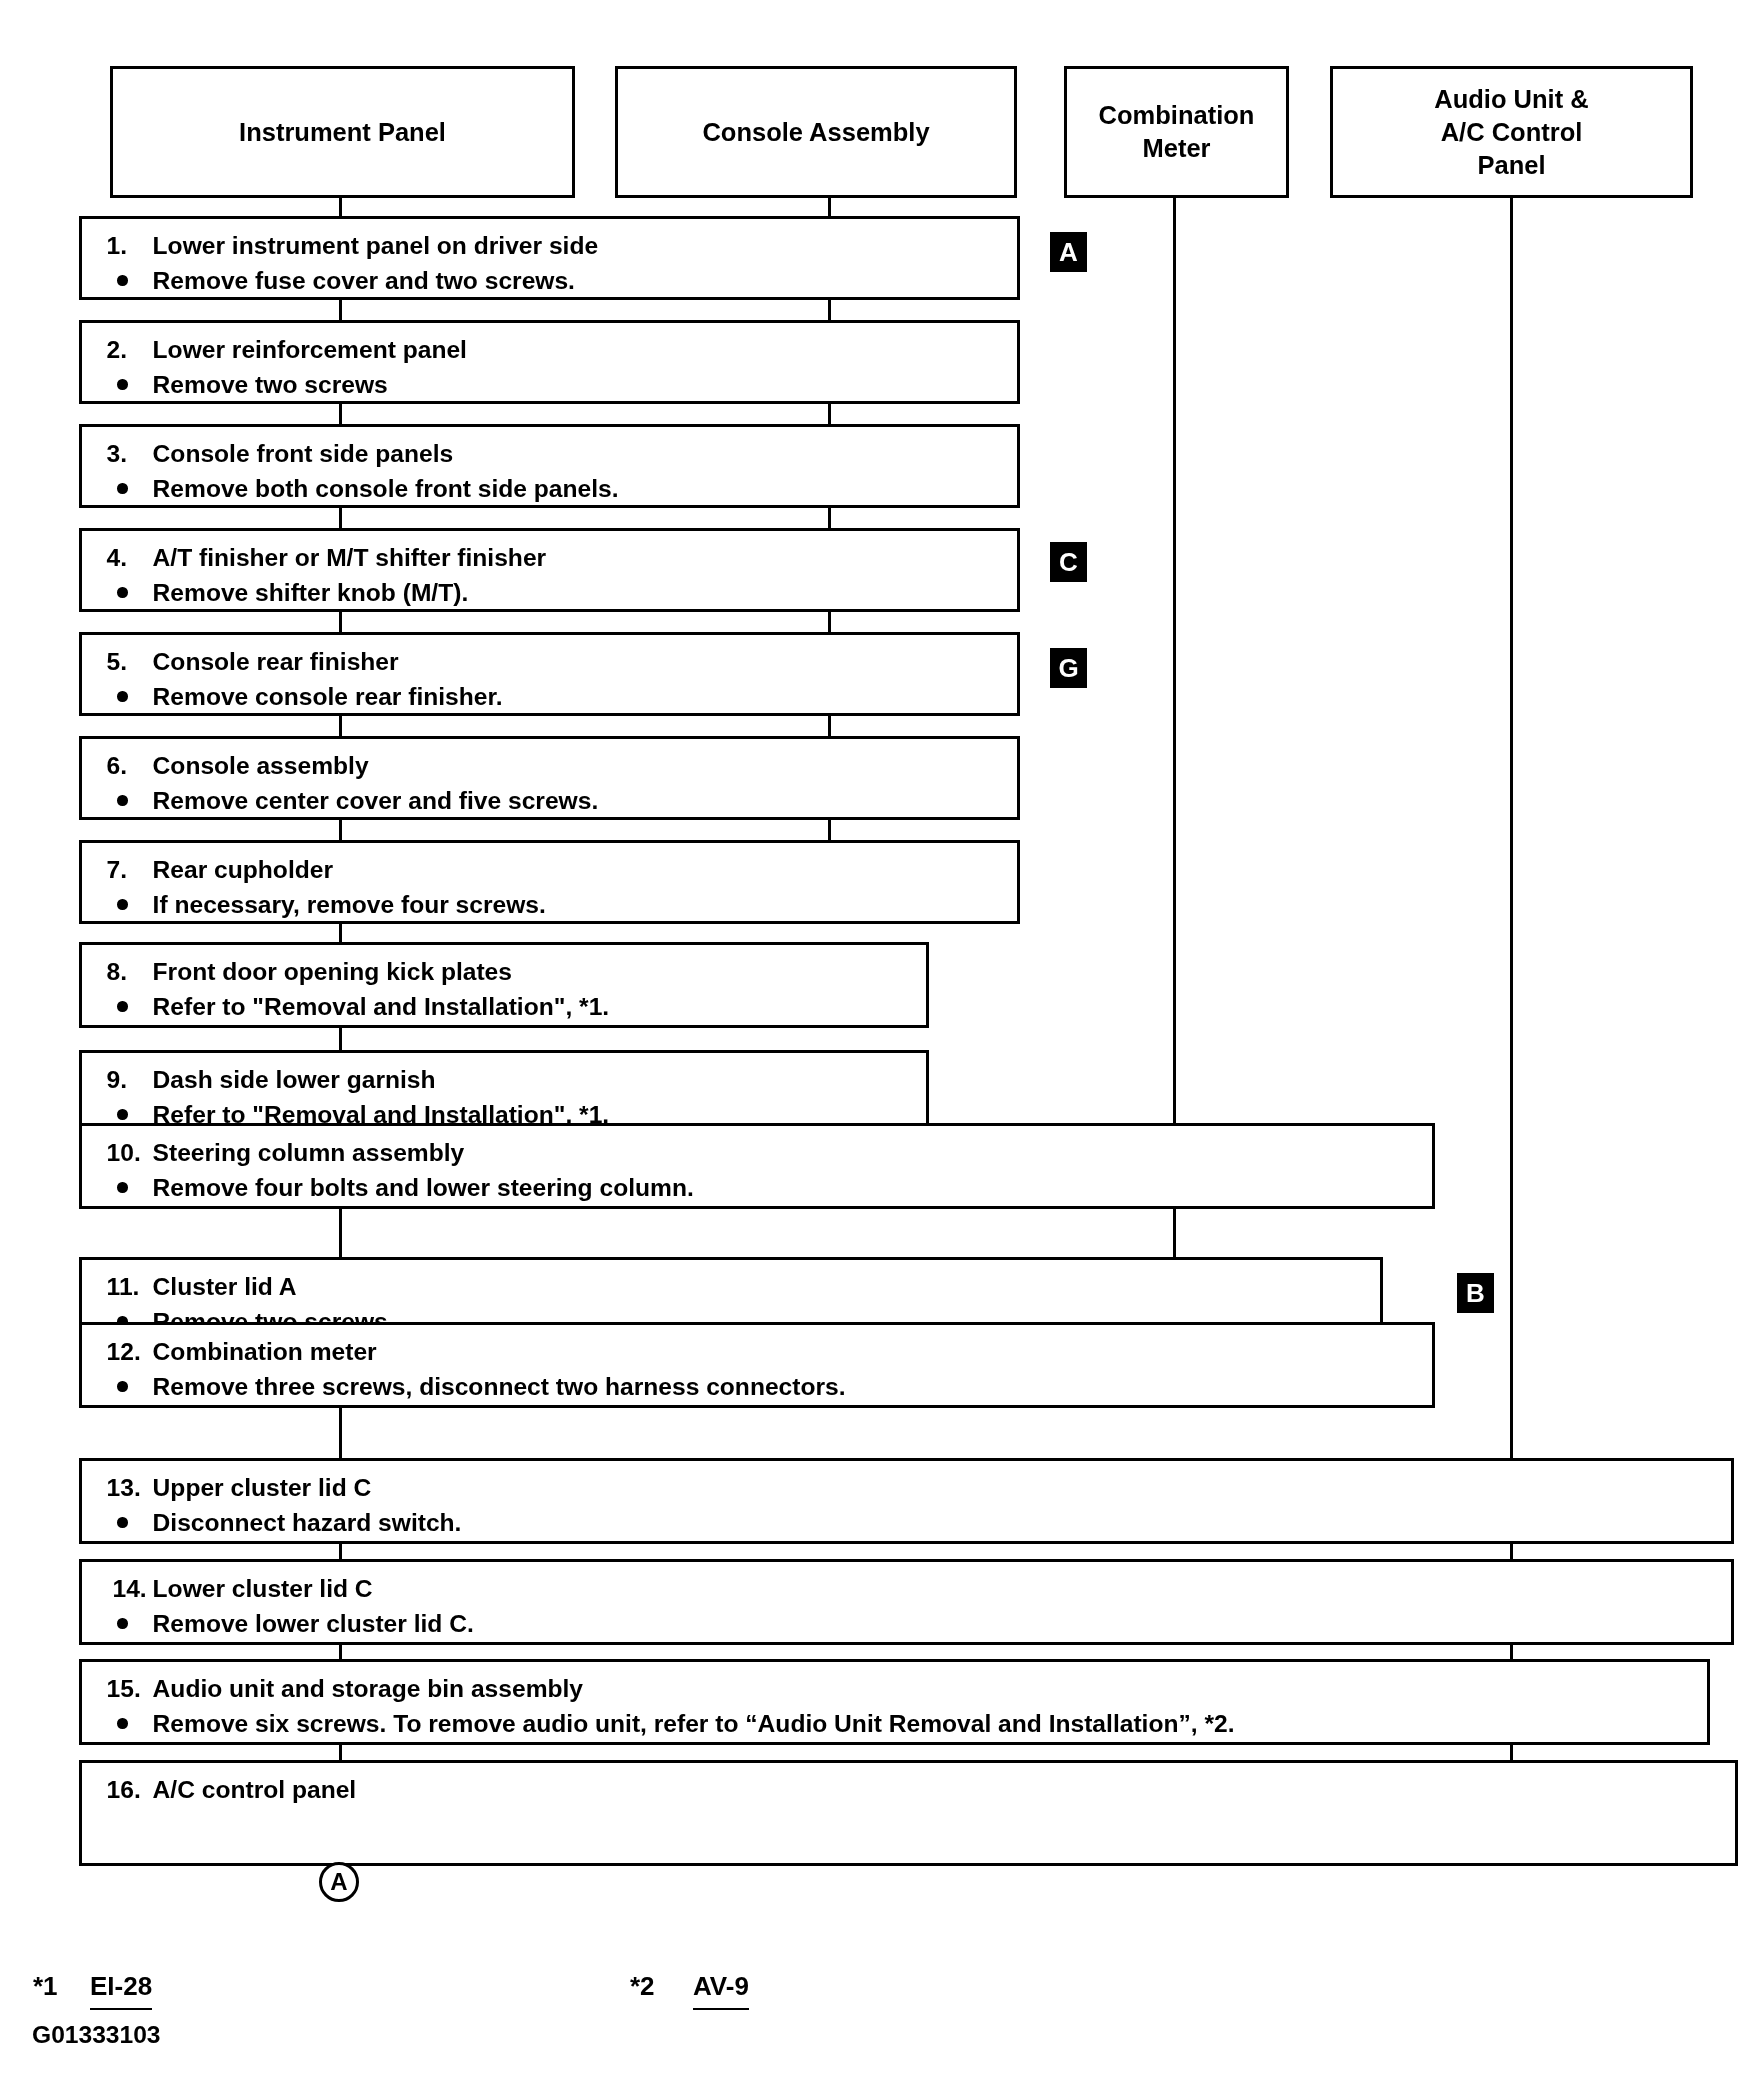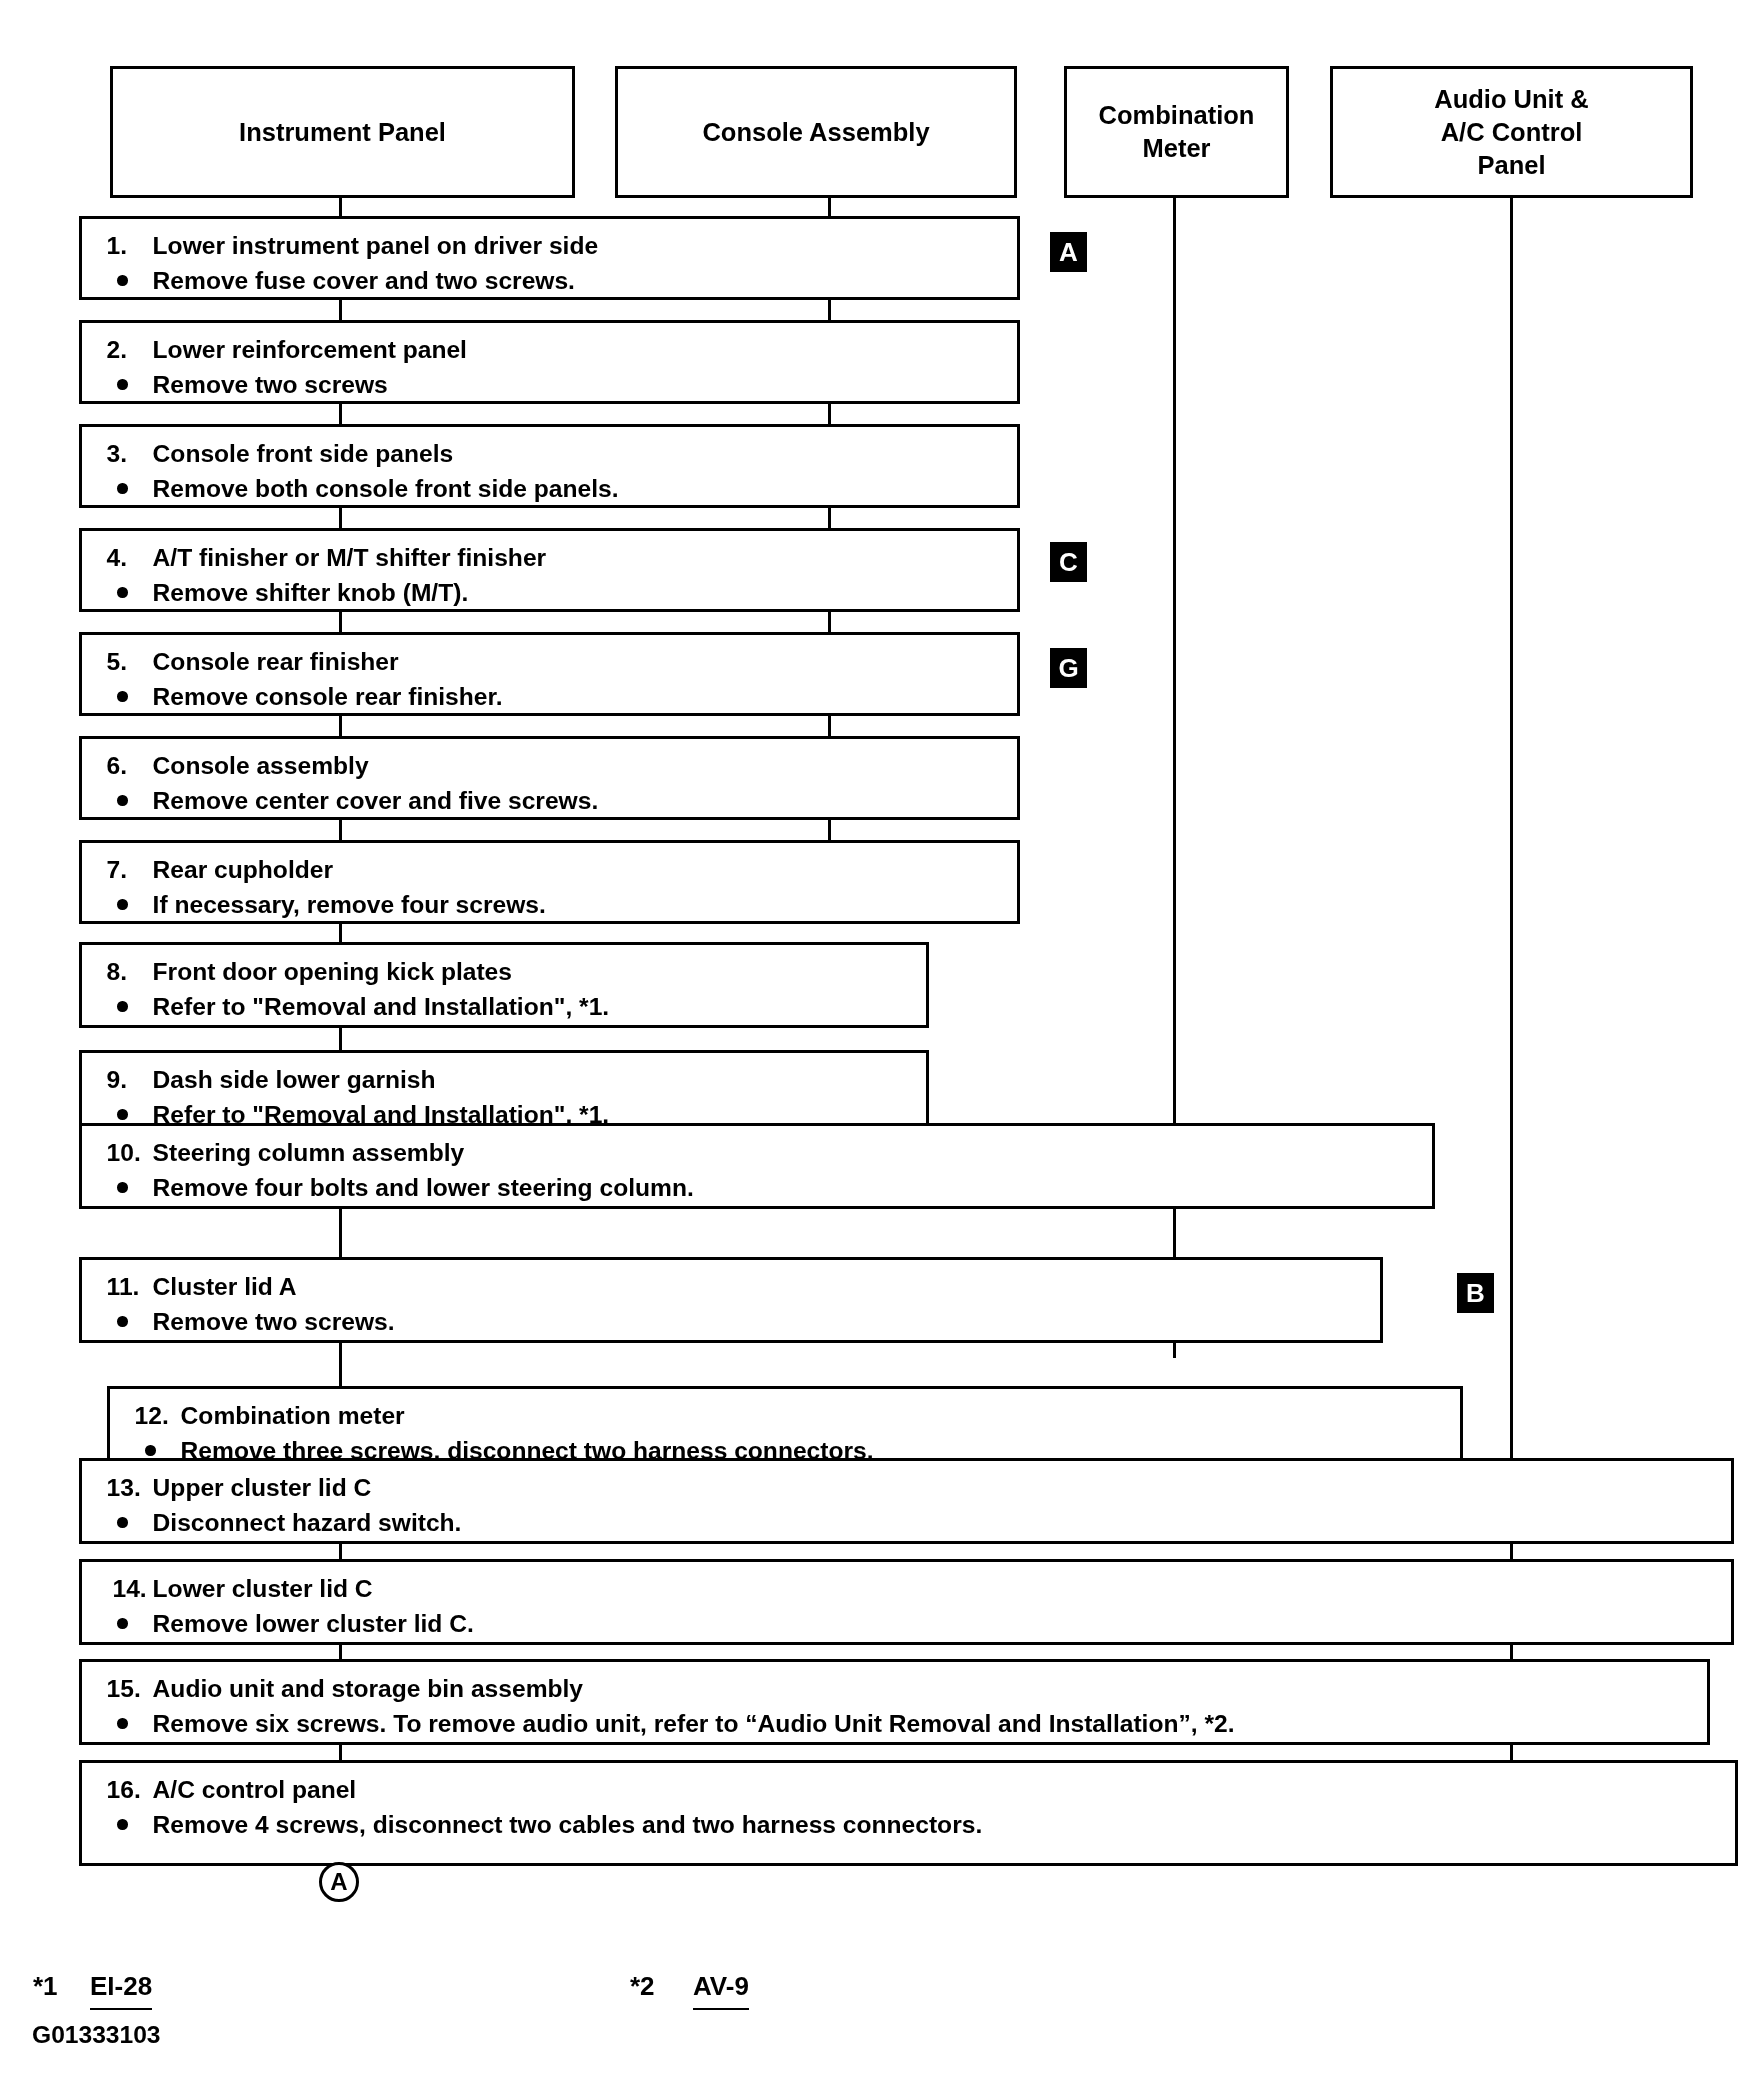--- a/index.html
+++ b/index.html
@@ -171,21 +171,21 @@
   <div class="step" style="top:1257px; width:1304px; height:86px;">
     <div class="trow">
         <span class="num">11.</span>
         <span class="ttl">Cluster lid A</span>
       </div>
     <div class="drow">
         <span class="dotcell"></span>
         <span class="dsc">Remove two screws.</span>
       </div>
   </div>
-  <div class="step" style="top:1386px; width:1356px; height:86px;margin-left:28px;">
+  <div class="step" style="top:1322px; width:1356px; height:86px;">
     <div class="trow">
         <span class="num">12.</span>
         <span class="ttl">Combination meter</span>
       </div>
     <div class="drow">
         <span class="dotcell"></span>
         <span class="dsc">Remove three screws, disconnect two harness connectors.</span>
       </div>
   </div>
   <div class="step" style="top:1458px; width:1655px; height:86px;">
@@ -215,24 +215,20 @@
       </div>
     <div class="drow">
         <span class="dotcell"></span>
         <span class="dsc">Remove six screws. To remove audio unit, refer to “Audio Unit Removal and Installation”, *2.</span>
       </div>
   </div>
   <div class="step" style="top:1760px; width:1659px; height:106px;">
     <div class="trow">
         <span class="num">16.</span>
         <span class="ttl">A/C control panel</span>
-      </div>
-    <div class="drow">
-        <span class="dotcell"></span>
-        <span class="dsc">Remove 4 screws, disconnect two cables and two harness connectors.</span>
       </div>
   </div>
 
   <div class="badge" style="left:1050px; top:232px;">A</div>
   <div class="badge" style="left:1050px; top:542px;">C</div>
   <div class="badge" style="left:1050px; top:648px;">G</div>
   <div class="badge" style="left:1457px; top:1273px;">B</div>
 
   <div class="circleA">A</div>
 

